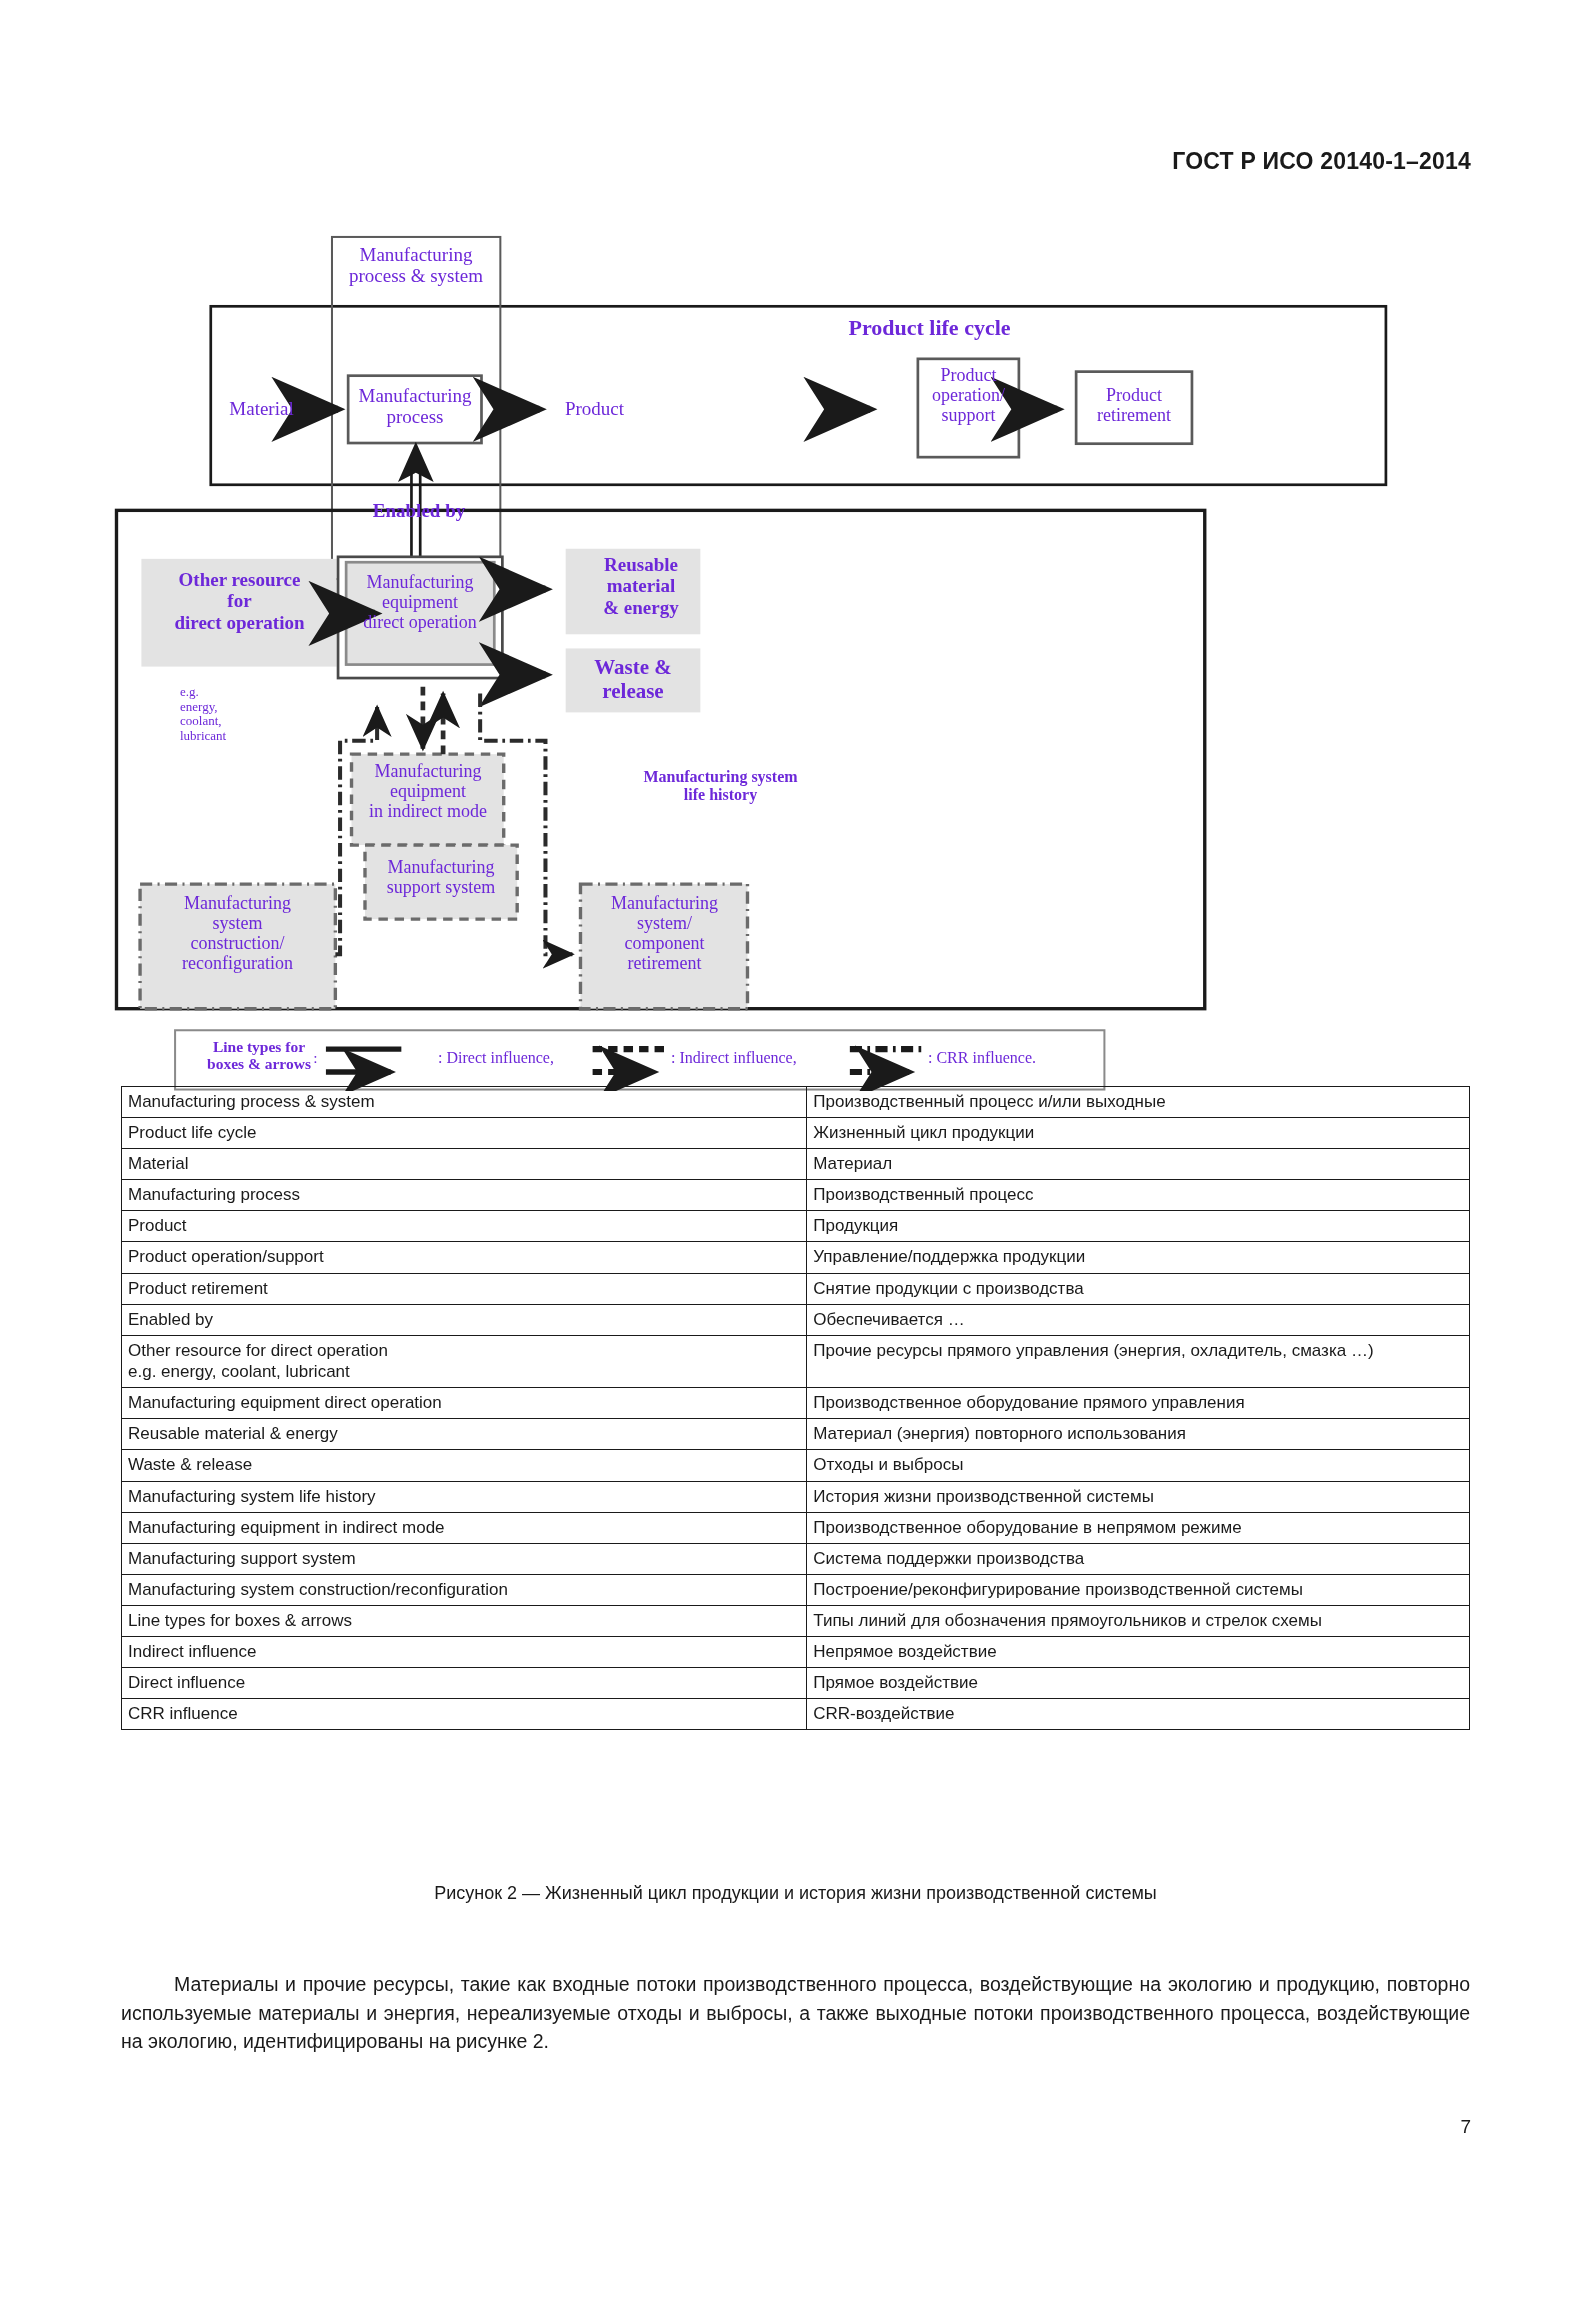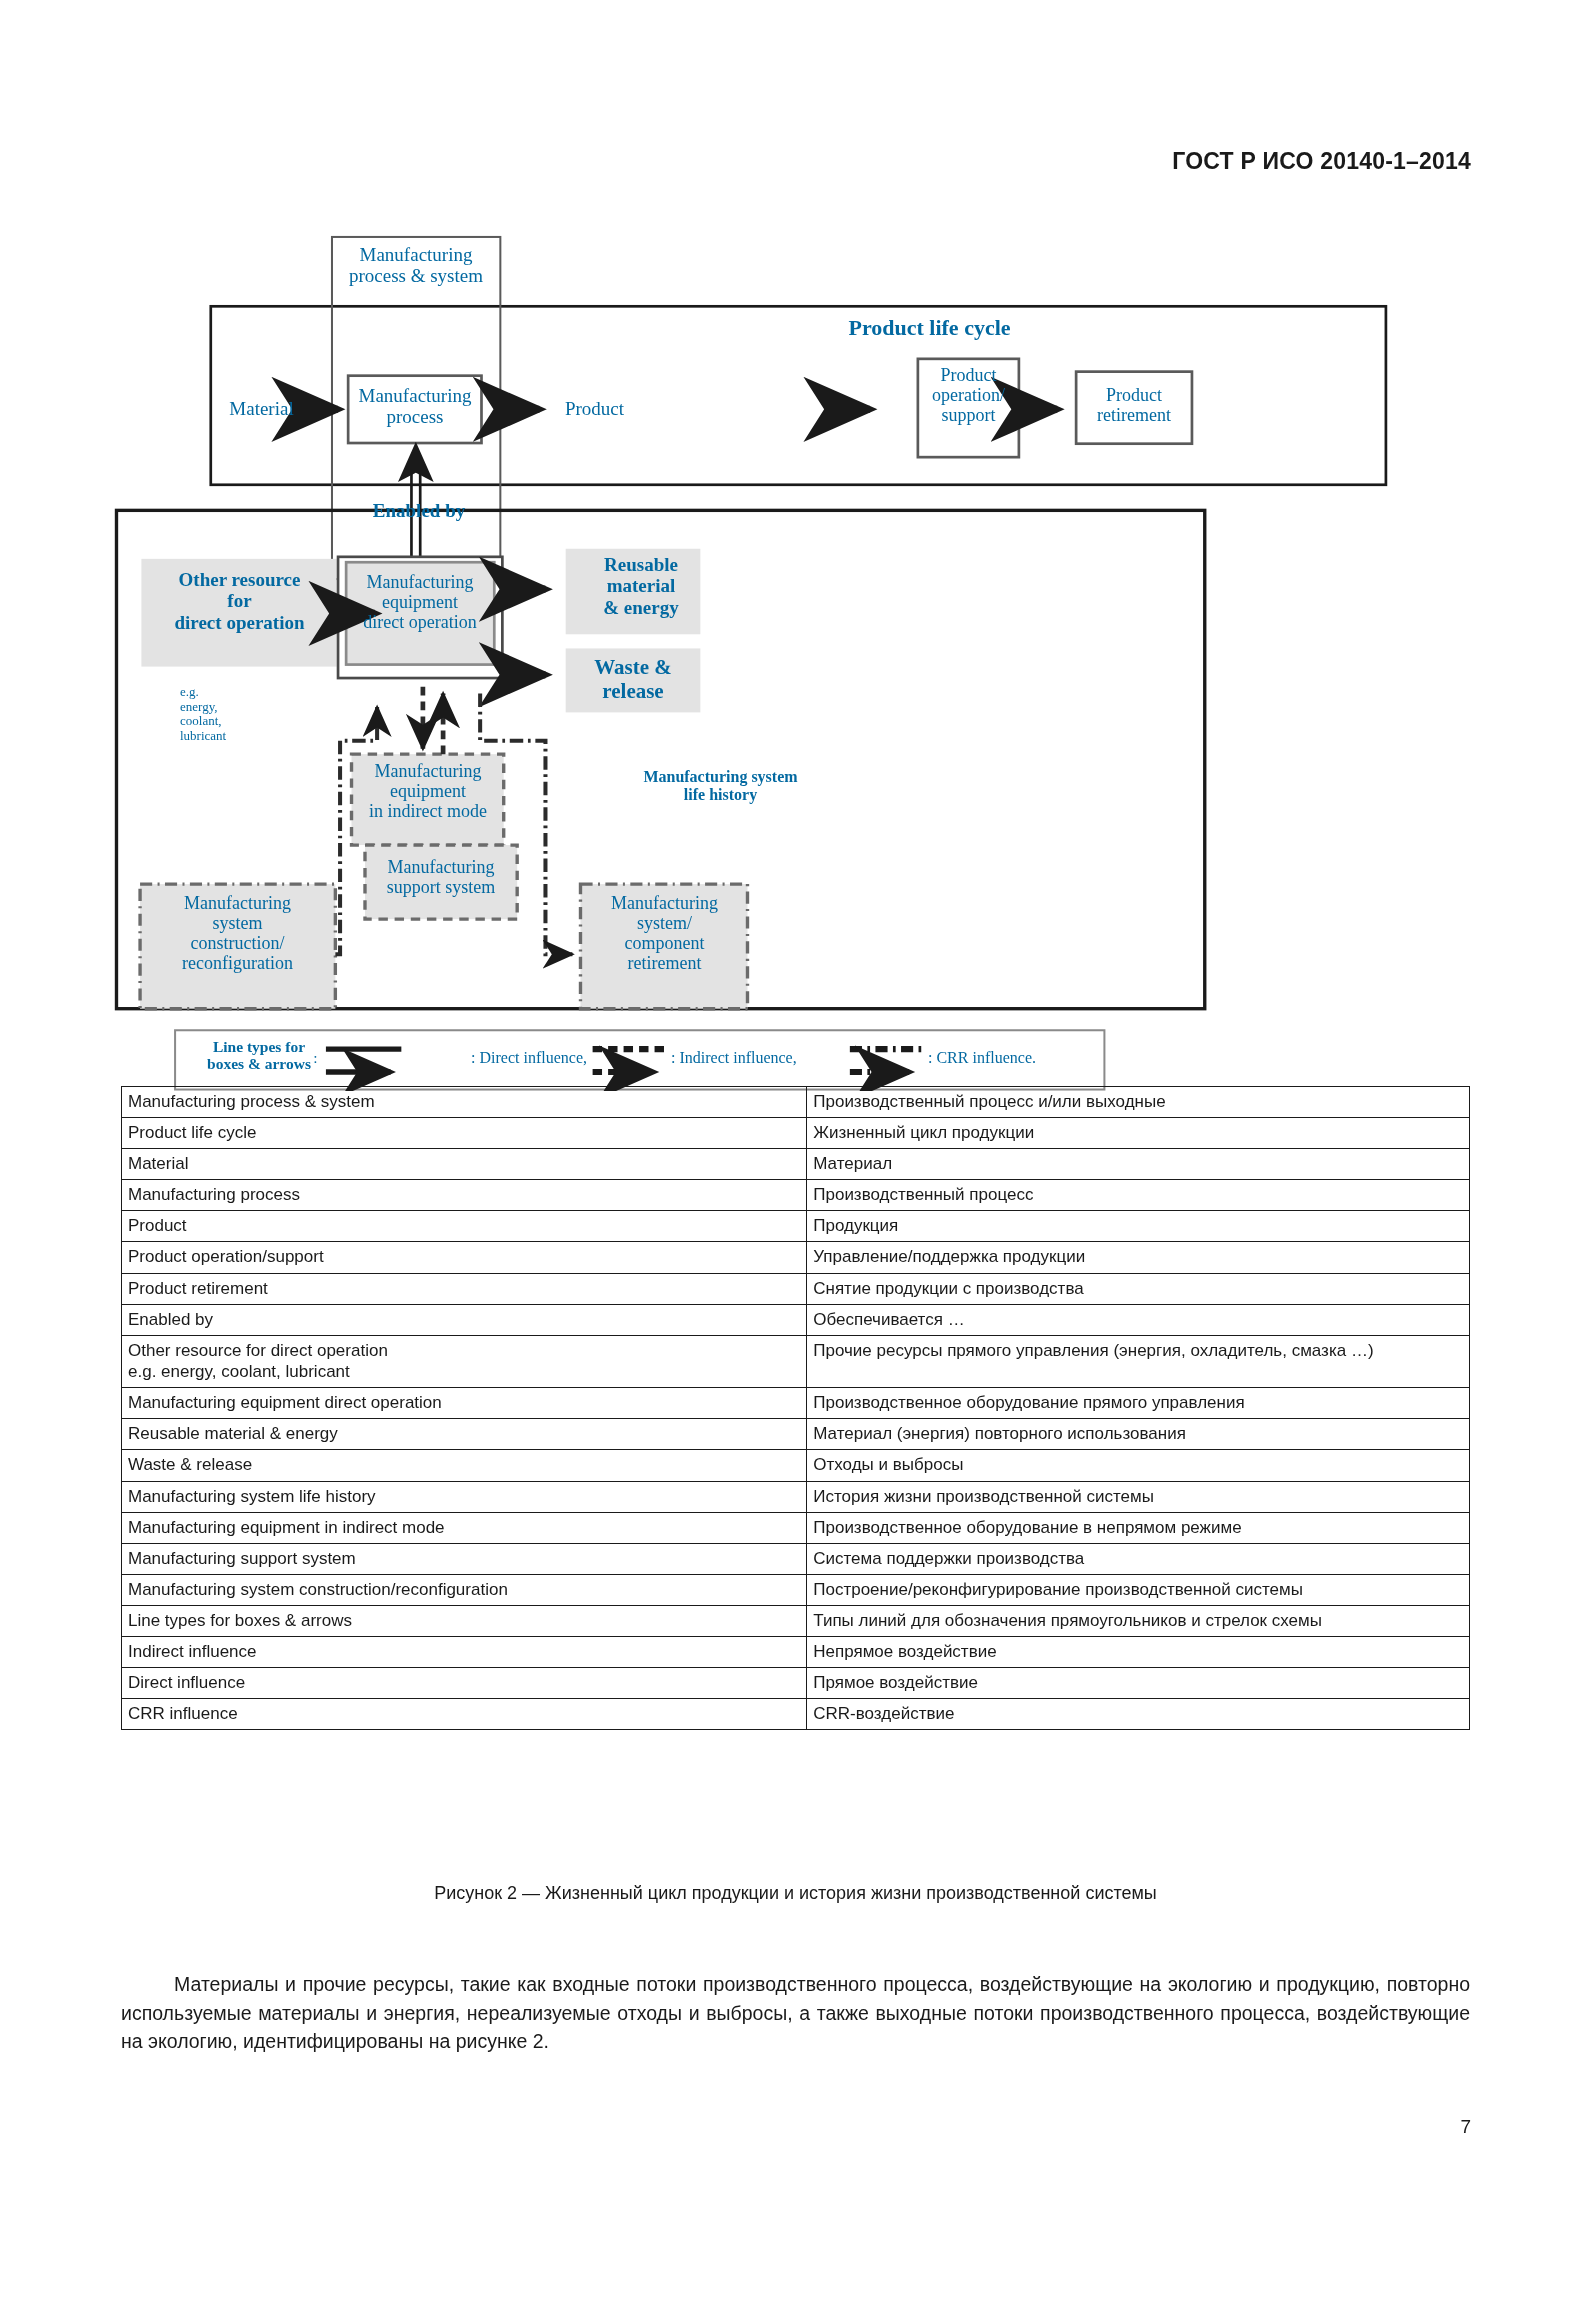--- a/index.html
+++ b/index.html
@@ -11,21 +11,21 @@
   .doc-header{position:absolute;right:120px;top:148px;
       font-size:23px;font-weight:bold;letter-spacing:0.2px;
       font-family:"Liberation Sans", sans-serif;}
 
   
   .figure{position:absolute;left:101px;top:222px;width:1394px;height:869px;}
   .fig-svg{position:absolute;left:0;top:0;}
 
   
   .lbl{position:absolute;font-family:"Liberation Serif", serif;
-       color:#0369a1;text-align:center;line-height:1.12;
+       color:#6d28d9;text-align:center;line-height:1.12;
        white-space:pre-line;pointer-events:auto;}
 
   .lbl.b{font-weight:bold;}
 
   
   .tbl{position:absolute;left:121px;top:1086px;width:1349px;
        border-collapse:collapse;font-size:17px;}
   .tbl td{border:1.3px solid #1a1a1a;padding:4px 6px 4.7px 6px;
           vertical-align:top;line-height:1.26;}
   .tbl td.c1{width:685px;}
@@ -181,21 +181,21 @@
 reconfiguration</div>
 
     <div class="lbl" style="left:480px;top:671px;width:167px;font-size:18px;">Manufacturing
 system/
 component
 retirement</div>
 
     <div class="lbl b" style="left:94px;top:816px;width:128px;font-size:15.5px;">Line types for
 boxes &amp; arrows</div>
     <div class="lbl" style="left:209px;top:827px;width:10.8px;font-size:15.5px;">:</div>
-    <div class="lbl" style="left:304px;top:827px;width:182px;font-size:16px;text-align:right;">: Direct influence,</div>
+    <div class="lbl" style="left:304px;top:827px;width:182px;font-size:16px;text-align:center;">: Direct influence,</div>
     <div class="lbl" style="left:570px;top:827px;width:189px;font-size:16px;text-align:left;">: Indirect influence,</div>
     <div class="lbl" style="left:827px;top:827px;width:168px;font-size:16px;text-align:left;">: CRR influence.</div>
   </div>
 
   <table class="tbl">
     <tbody>
       <tr>
           <td class="c1">Manufacturing process &amp; system</td>
           <td class="c2">Производственный процесс и/или выходные</td>
         </tr>

